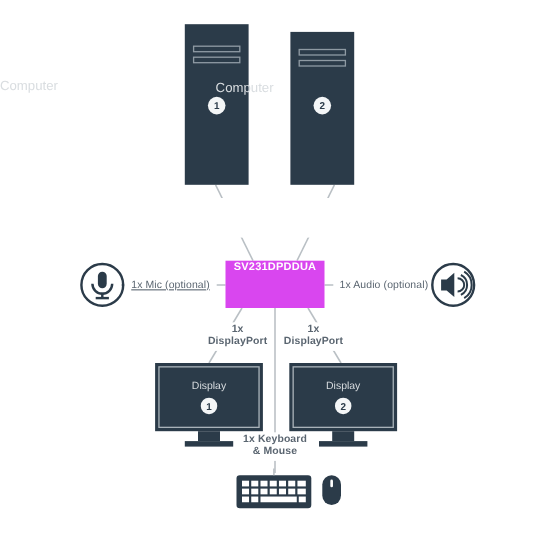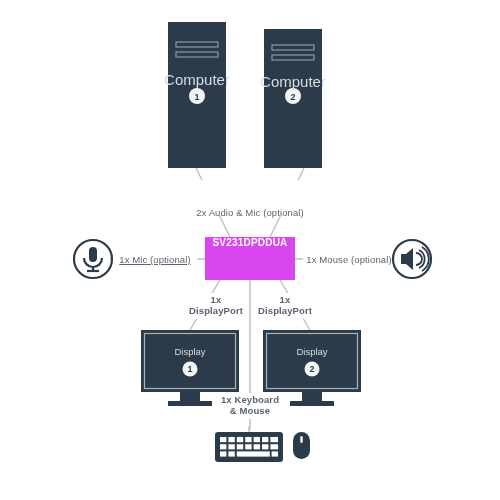--- a/index.html
+++ b/index.html
@@ -47,23 +47,23 @@
   }
   #kvm-label {
     color: #ffffff;
     font-size: 10px;
     font-weight: bold;
     letter-spacing: 0.2px;
   }
   .tower-text {
     position: absolute;
     width: 100%;
-    text-align: center;
+    text-align: left;
     color: #d9dde0;
-    font-size: 15px;
+    font-size: 12px;
   }
   .badge-num {
     font-size: 9px;
     fill: #2b3b49;
     font-family: "Liberation Sans", sans-serif;
     font-weight: bold;
   }
   .disp-text {
     position: absolute;
     width: 100%;
@@ -116,21 +116,20 @@
 
   <svg class="layer" viewBox="0 0 500 500">
     <rect x="264" y="29" width="58" height="139" fill="#2b3b49"></rect>
     <rect x="272" y="45" width="42" height="5" fill="none" stroke="#8e9aa3" stroke-width="1.2"></rect>
     <rect x="272" y="55" width="42" height="5" fill="none" stroke="#8e9aa3" stroke-width="1.2"></rect>
     <circle cx="293" cy="96" r="8" fill="#f4f6f7"></circle>
     <text class="badge-num" x="293" y="99.5" text-anchor="middle">2</text>
   </svg>
   <div class="tower-text" style="left:196px;top:73px;width:194px;">Computer</div>
 
-  <div class="lbl" style="left:140px;top:207px;width:220px;">2x Audio &amp; Mic (optional)</div>
 
   <div id="kvm-box">
     <span id="kvm-label">SV231DPDDUA</span>
   </div>
 
   <svg class="layer" viewBox="0 0 500 500">
     <circle cx="93" cy="259" r="19" fill="none" stroke="#2b3b49" stroke-width="2.2"></circle>
     <rect x="89" y="247" width="8" height="15" rx="4" fill="#2b3b49"></rect>
     <path d="M84 258 a9 9 0 0 0 18 0" fill="none" stroke="#2b3b49" stroke-width="2.2"></path>
     <line x1="93" y1="266" x2="93" y2="271" stroke="#2b3b49" stroke-width="2.2"></line>
@@ -138,21 +137,21 @@
   </svg>
   <div class="lbl" style="left:113px;top:254px;width:84px;text-decoration:underline;">1x Mic (optional)</div>
 
   <svg class="layer" viewBox="0 0 500 500">
     <circle cx="412" cy="259" r="19" fill="none" stroke="#2b3b49" stroke-width="2.2"></circle>
     <path d="M401 254 h5 l7 -6 v22 l-7 -6 h-5 z" fill="#2b3b49"></path>
     <path d="M416 253 a6 6 0 0 1 0 12" fill="none" stroke="#2b3b49" stroke-width="1.8"></path>
     <path d="M419 250 a10 10 0 0 1 0 18" fill="none" stroke="#2b3b49" stroke-width="1.8"></path>
     <path d="M422 247 a14 14 0 0 1 0 24" fill="none" stroke="#2b3b49" stroke-width="1.8"></path>
   </svg>
-  <div class="lbl" style="left:303px;top:254px;width:92px;">1x Mouse (optional)</div>
+  <div class="lbl" style="left:303px;top:254px;width:92px;">1x Audio (optional)</div>
 
   <div class="lbl two-line" style="left:185px;top:294px;width:62px;">1x</div>
   <div class="lbl two-line" style="left:185px;top:305px;width:62px;">DisplayPort</div>
   <div class="lbl two-line" style="left:254px;top:294px;width:62px;">1x</div>
   <div class="lbl two-line" style="left:254px;top:305px;width:62px;">DisplayPort</div>
 
   <svg class="layer" viewBox="0 0 500 500">
     <rect x="141" y="330" width="98" height="62" fill="#2b3b49"></rect>
     <rect x="144.5" y="333.5" width="91" height="55" fill="#2b3b49" stroke="#a9b2b9" stroke-width="1.2"></rect>
     <rect x="180" y="392" width="20" height="9" fill="#2b3b49"></rect>

